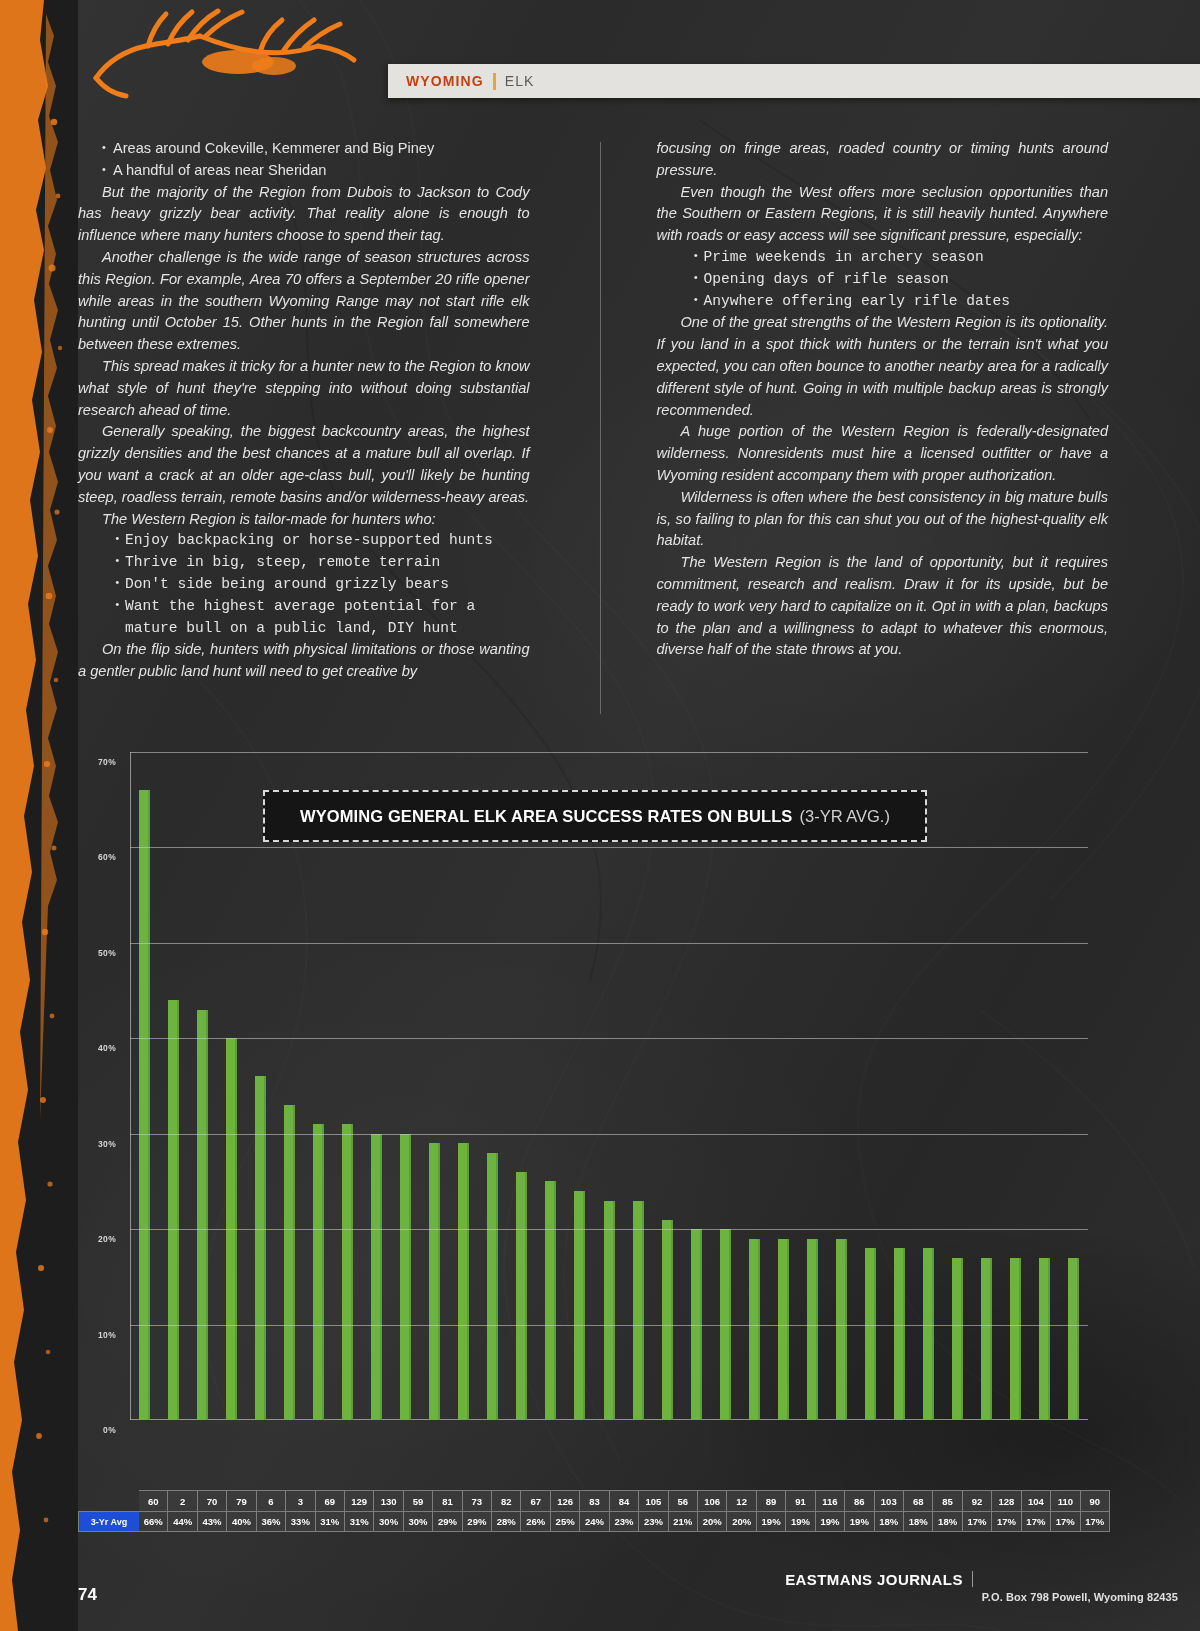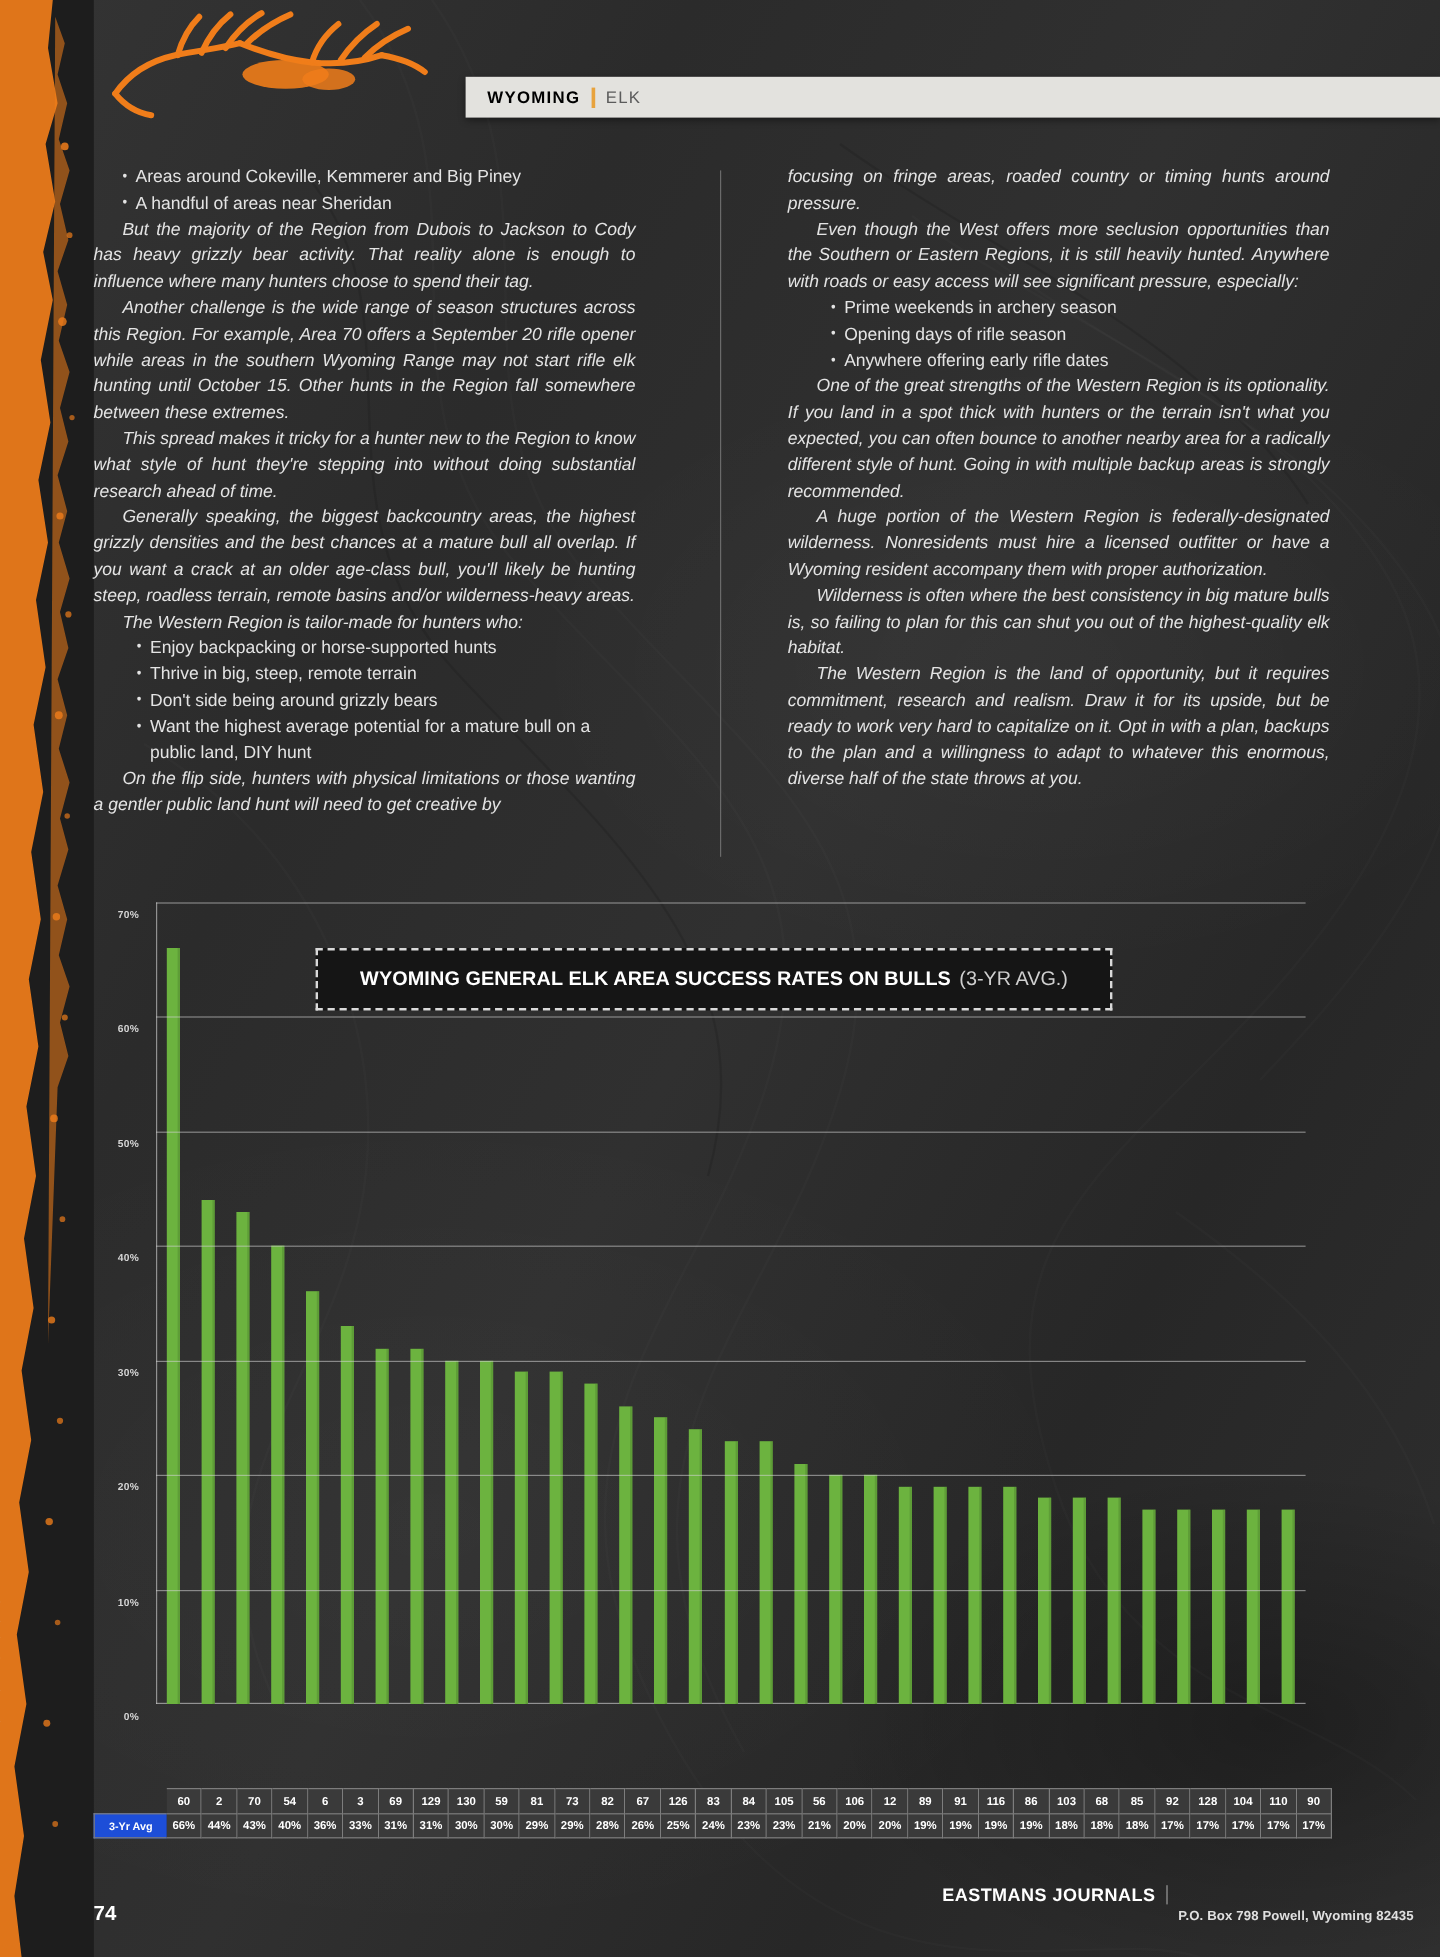--- a/index.html
+++ b/index.html
@@ -39,36 +39,36 @@
   
   .antler-art{position:absolute;left:88px;top:6px;width:270px;height:110px;}
 
   
   .header-bar{
     position:absolute;left:388px;top:64px;width:812px;height:34px;
     background:#e3e2de;display:flex;align-items:center;
     box-shadow:0 2px 6px rgba(0,0,0,.45);
   }
   .header-bar .h-inner{display:flex;align-items:center;padding-left:18px;gap:9px;}
-  .h-state{font-weight:bold;font-size:14px;letter-spacing:1.1px;color:#000000;}
+  .h-state{font-weight:bold;font-size:14px;letter-spacing:1.1px;color:#c2410c;}
   .h-div{width:3px;height:17px;background:#e8a33d;}
   .h-species{font-size:14px;letter-spacing:1.1px;color:#5b5b5b;}
 
   
   .cols{position:absolute;left:78px;top:138px;width:1030px;height:580px;display:flex;gap:38px;}
   .col{width:492px;font-size:14.6px;line-height:21.8px;color:#e4e4e4;}
   .col.left{padding-right:18px;}
   .col-sep{width:1px;background:#6a6a6a;margin:4px 14px 10px 14px;height:572px;}
   .col.right{padding-left:4px;}
   .col p{margin:0;text-align:justify;text-indent:24px;font-style:italic;}
   .col p.noindent{text-indent:0;}
   .col ul{list-style:none;margin:0;padding:0 0 0 24px;}
   .col ul li{position:relative;padding-left:11px;text-align:left;}
   .col ul li::before{content:"\2022";position:absolute;left:0;top:-1px;font-size:11px;color:#e4e4e4;}
-  .col ul.indent2{padding-left:36px;}
+  .col ul.indent2{padding-left:36px;font-family:Liberation Mono, monospace;}
 
   
   .chart-wrap{position:absolute;left:78px;top:742px;width:1032px;height:790px;}
   .chart-title-box{
     position:absolute;left:185px;top:48px;width:660px;height:48px;
     border:2px dashed #d9d9d9;background:#151515;
     display:flex;align-items:center;justify-content:center;z-index:5;
   }
   .chart-title-main{font-size:16.5px;font-weight:bold;letter-spacing:.1px;color:#ffffff;}
   .chart-title-sub{font-size:16.5px;font-weight:normal;color:#cfcfcf;margin-left:7px;}
@@ -352,21 +352,21 @@
       <div class="gridline" style="top: 572.571px;"></div>
     </div>
 
   <div class="data-table">
     <div class="dt-row areas">
       <div class="dt-label empty"></div>
       <div class="dt-cells" id="row-areas">
           <div class="dt-cell">60</div>
           <div class="dt-cell">2</div>
           <div class="dt-cell">70</div>
-          <div class="dt-cell">54</div>
+          <div class="dt-cell">79</div>
           <div class="dt-cell">6</div>
           <div class="dt-cell">3</div>
           <div class="dt-cell">69</div>
           <div class="dt-cell">129</div>
           <div class="dt-cell">130</div>
           <div class="dt-cell">59</div>
           <div class="dt-cell">81</div>
           <div class="dt-cell">73</div>
           <div class="dt-cell">82</div>
           <div class="dt-cell">67</div>

